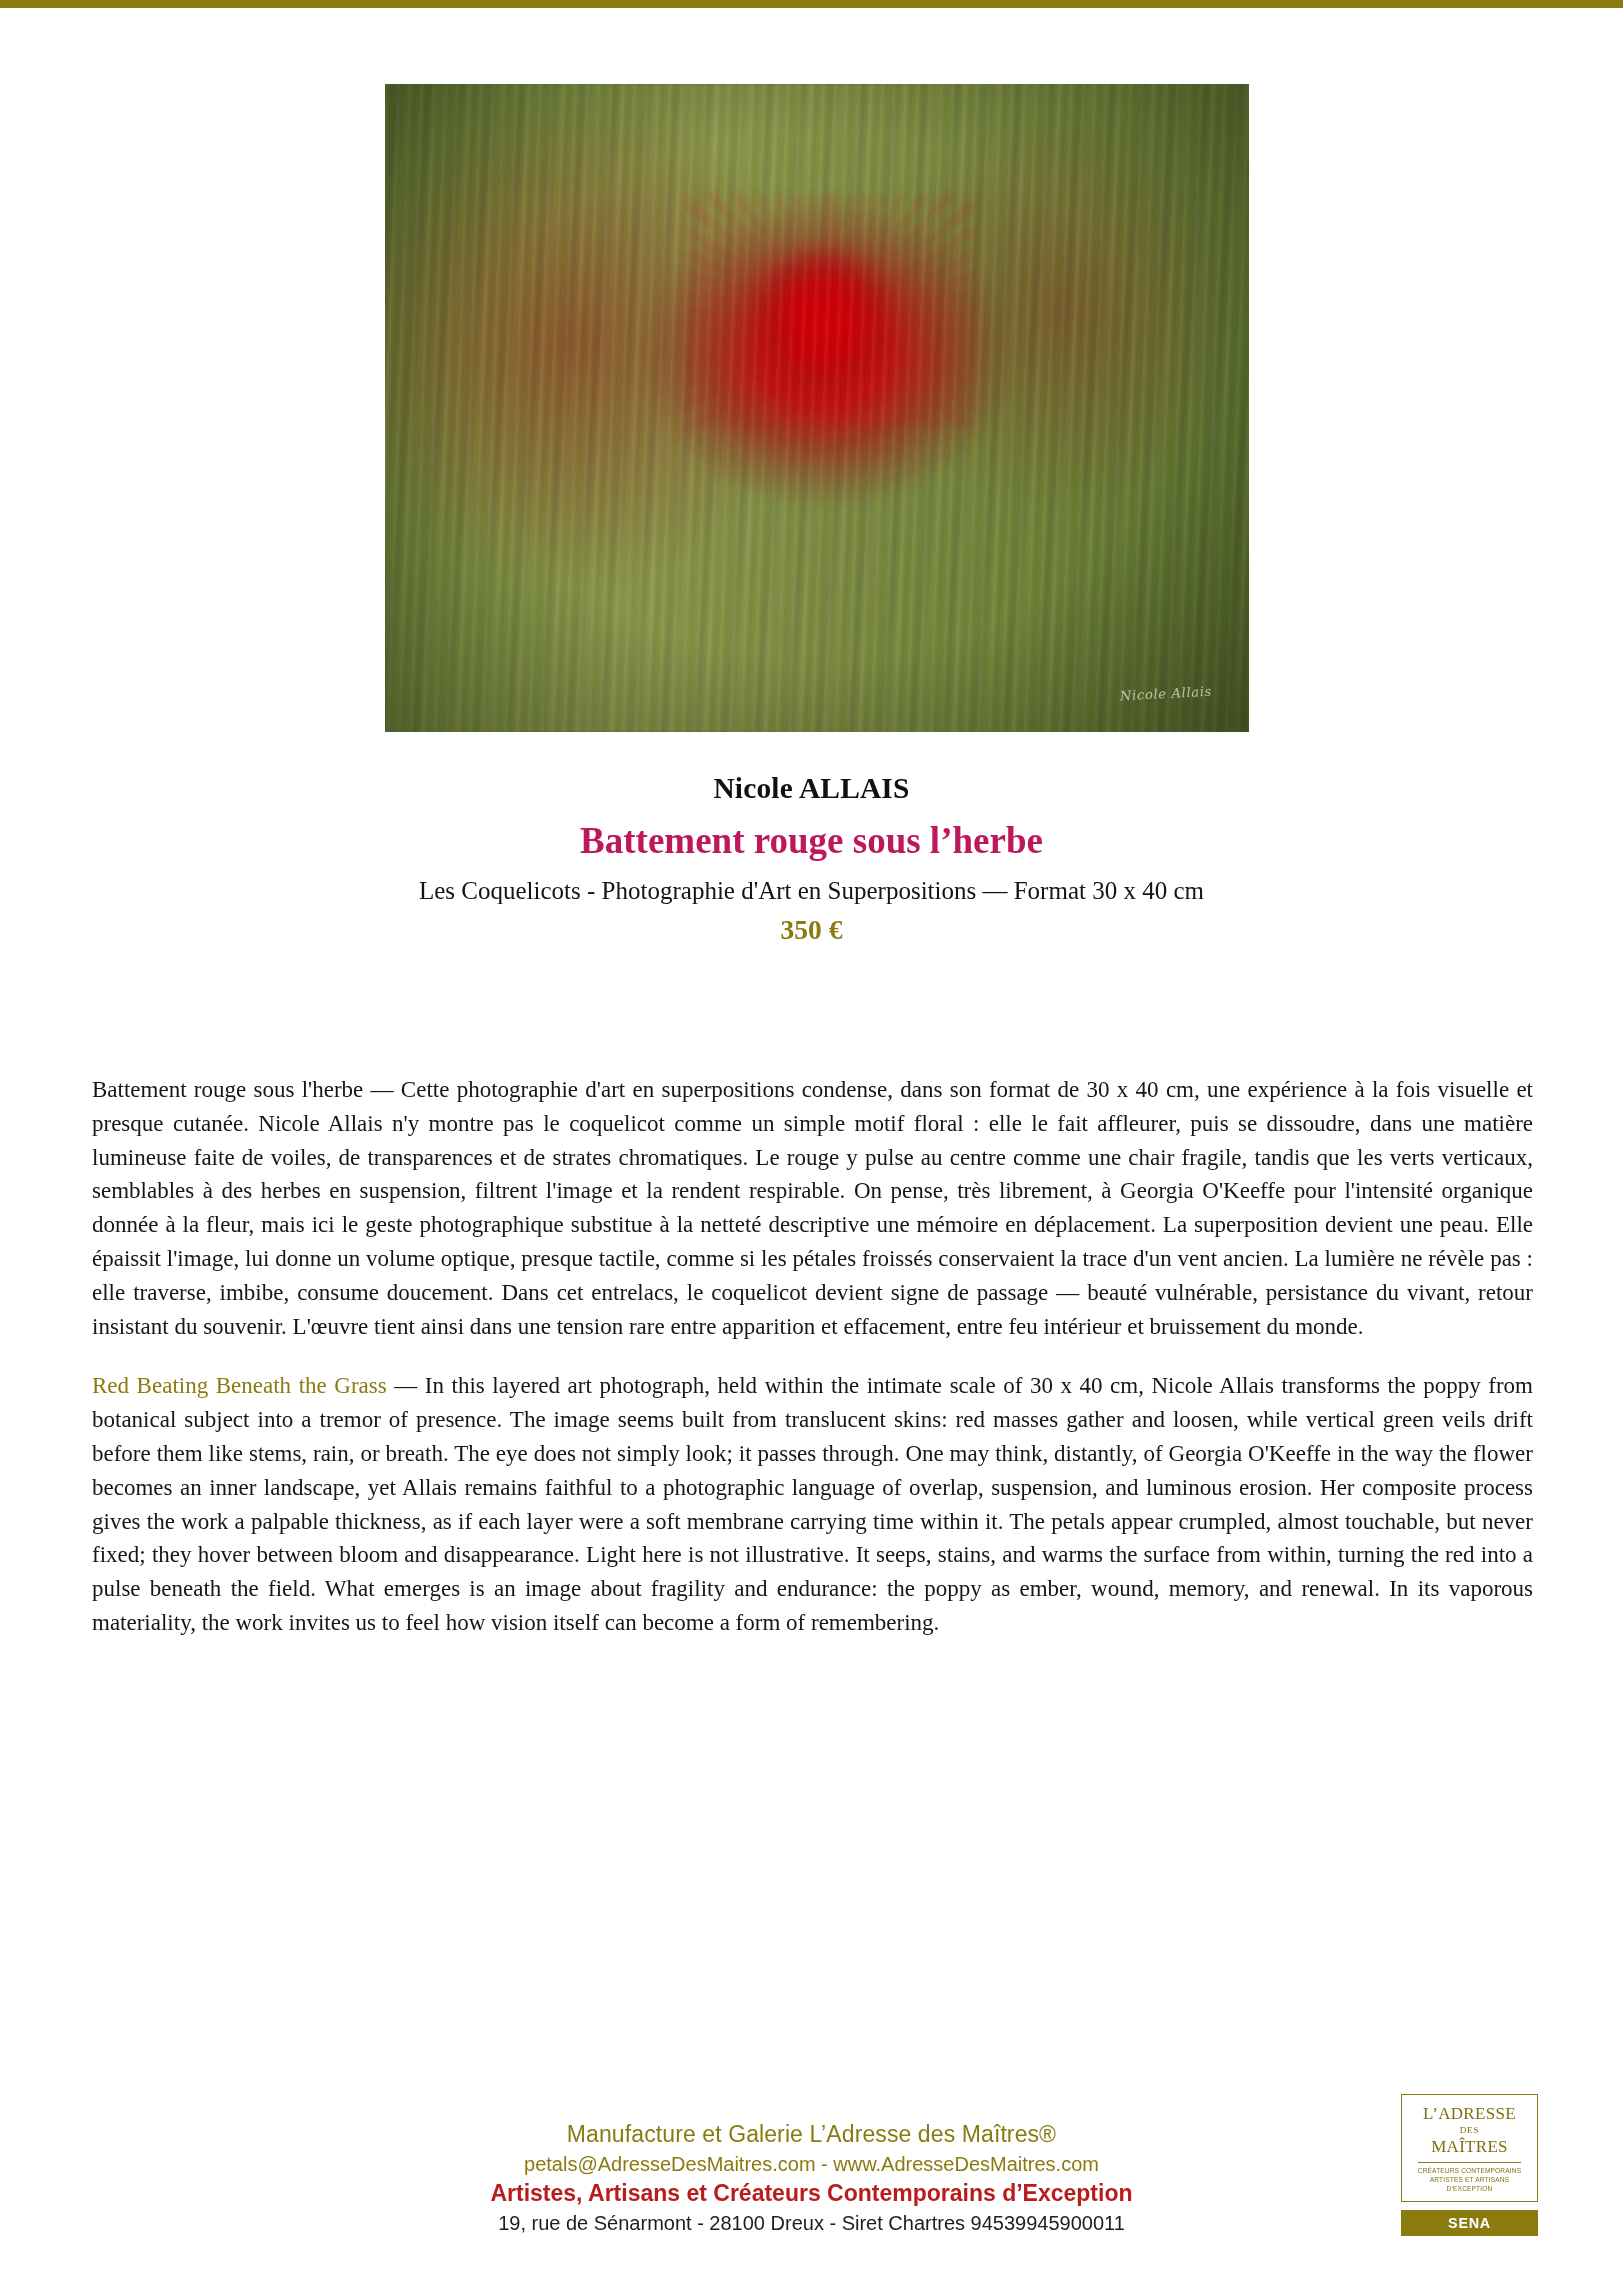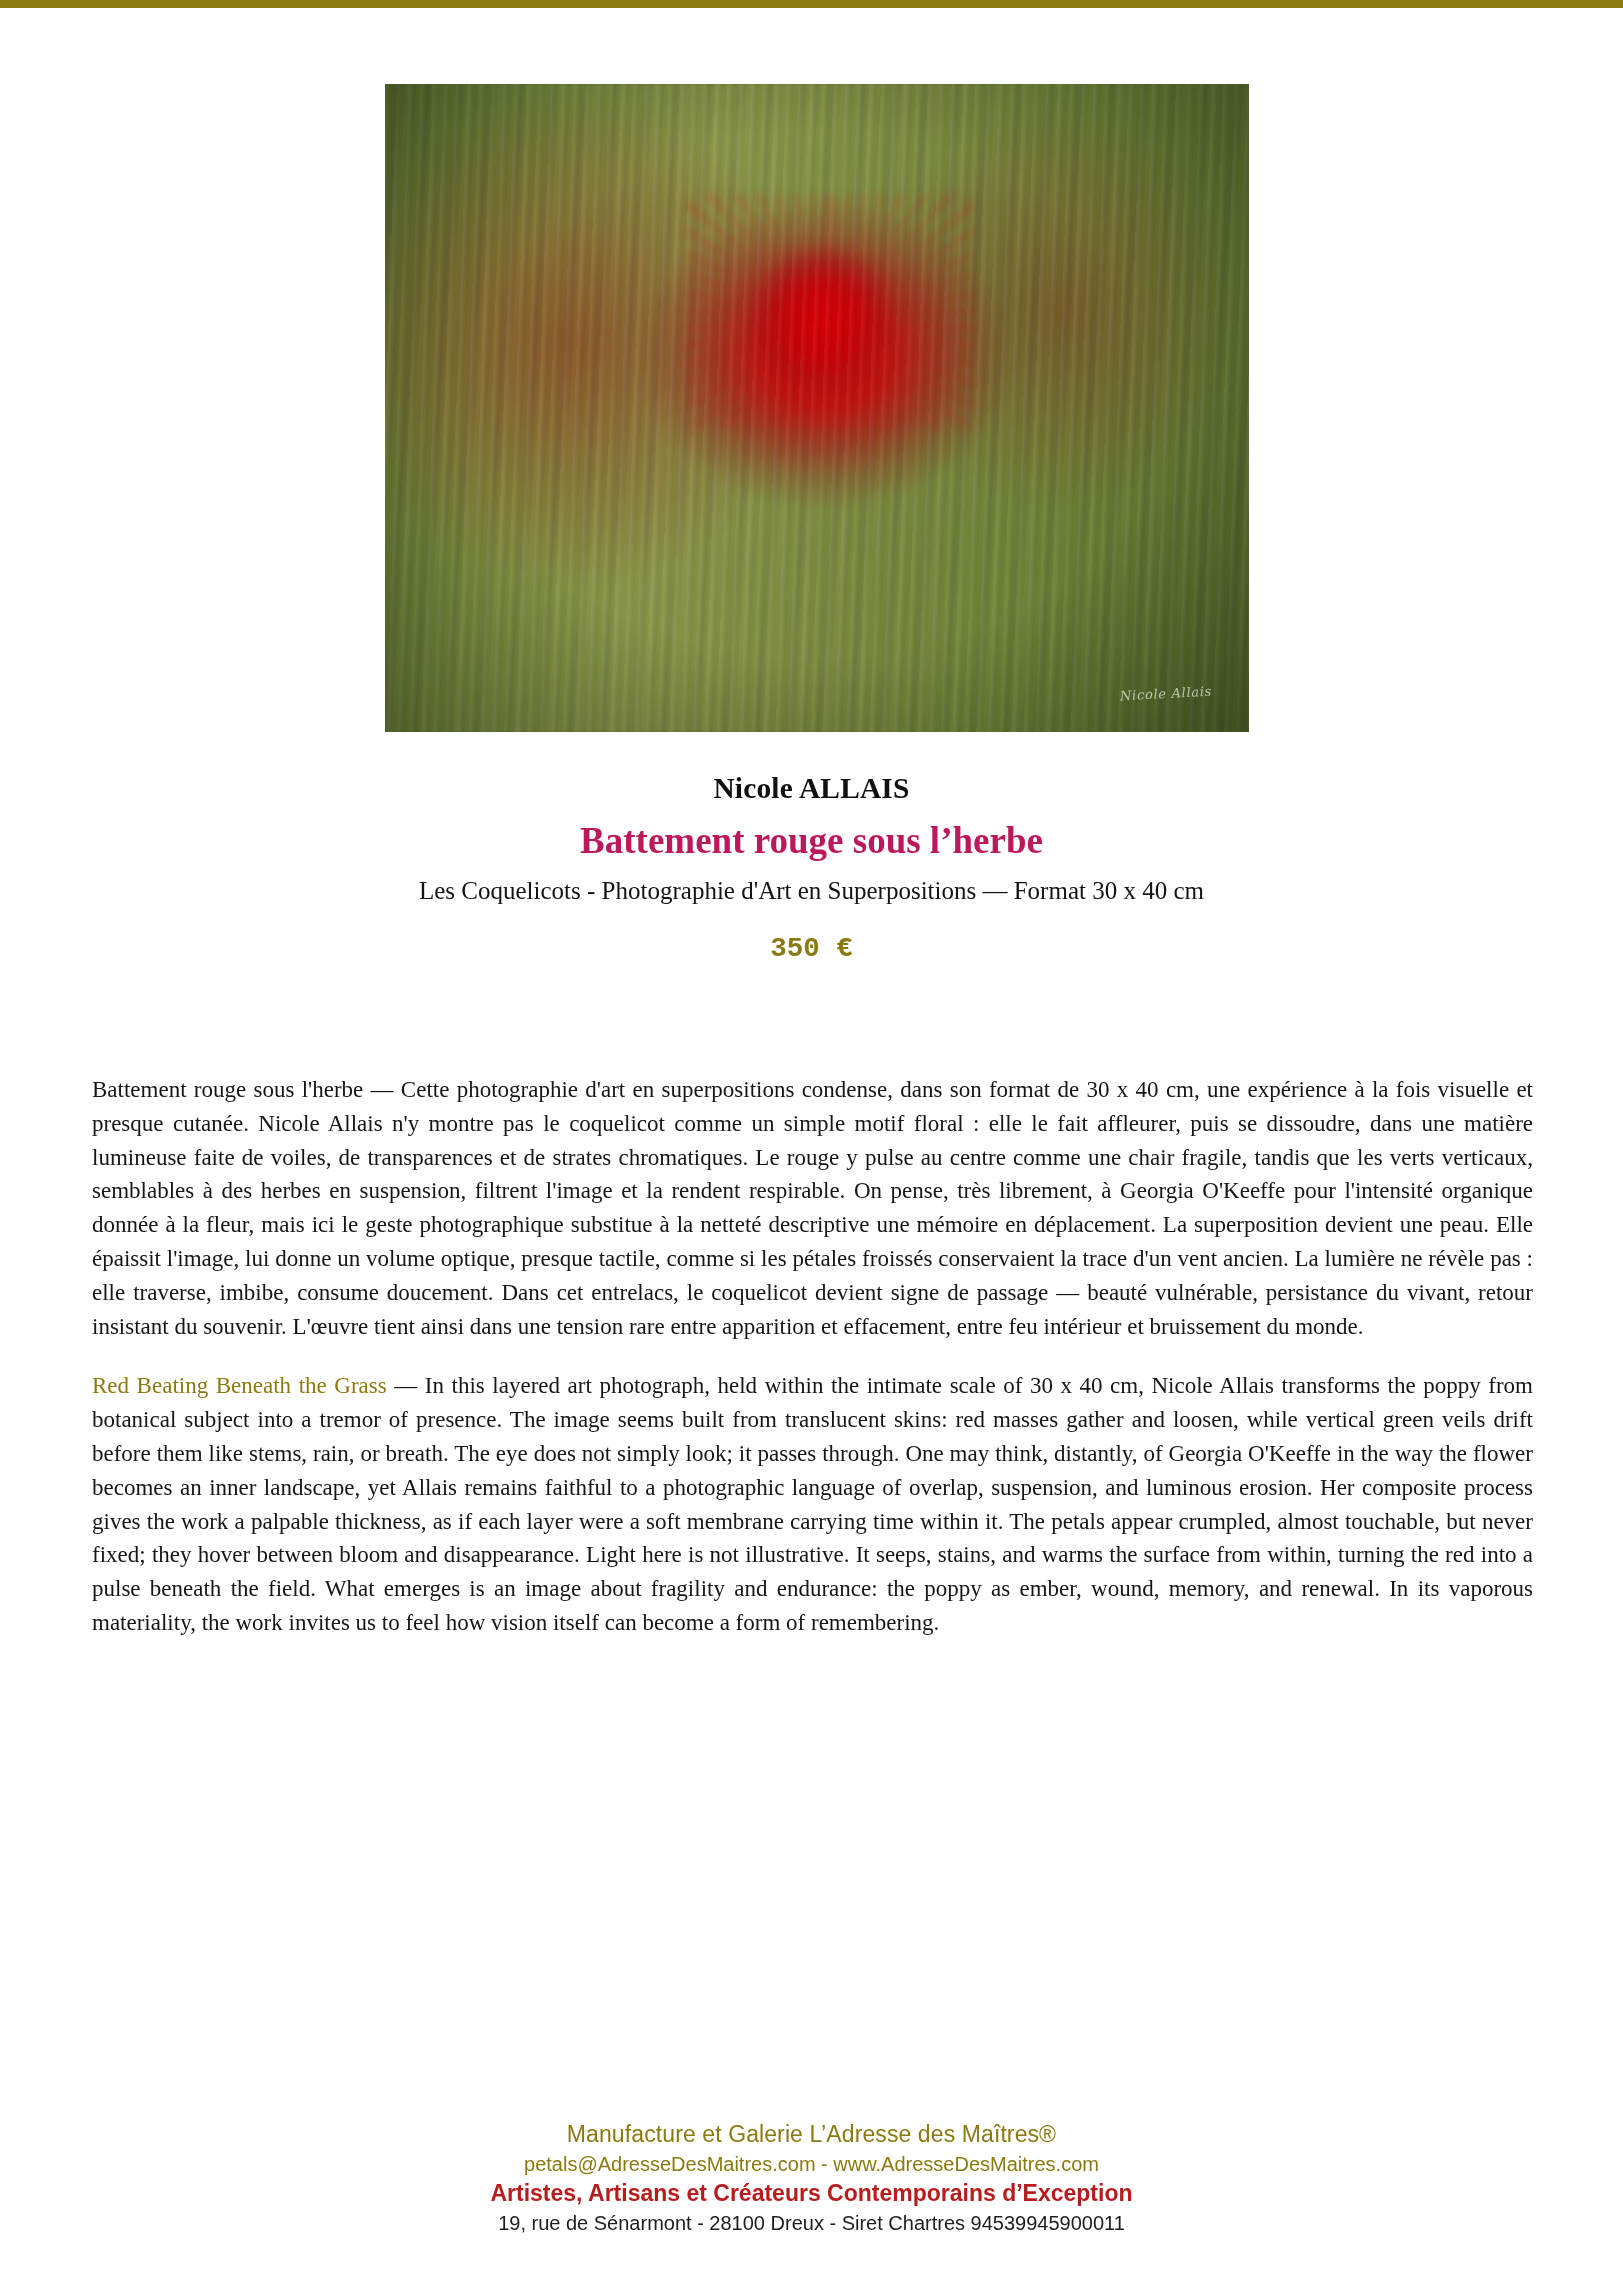--- a/index.html
+++ b/index.html
@@ -138,22 +138,22 @@
     font-size: 37px;
     color: #be185d;
   }
   .artwork-subtitle {
     margin-top: 14.4px;
     font-family: "Liberation Serif", serif;
     font-size: 25px;
     color: #141414;
   }
   .artwork-price {
-    margin-top: 28px;
-    font-family: Liberation Mono, monospace;
+    margin-top: 9px;
+    font-family: Liberation Serif, serif;
     font-weight: bold;
     font-size: 27.5px;
     color: #8a7a10;
   }
 
   
   .body-text {
     position: absolute;
     top: 1073px;
     left: 92px;
@@ -299,15 +299,27 @@
     <p class="para second"><span class="en-lead">Red Beating Beneath the Grass</span><span> — In this layered art photograph, held within the intimate scale of 30 x 40 cm, Nicole Allais transforms the poppy from botanical subject into a tremor of presence. The image seems built from translucent skins: red masses gather and loosen, while vertical green veils drift before them like stems, rain, or breath. The eye does not simply look; it passes through. One may think, distantly, of Georgia O'Keeffe in the way the flower becomes an inner landscape, yet Allais remains faithful to a photographic language of overlap, suspension, and luminous erosion. Her composite process gives the work a palpable thickness, as if each layer were a soft membrane carrying time within it. The petals appear crumpled, almost touchable, but never fixed; they hover between bloom and disappearance. Light here is not illustrative. It seeps, stains, and warms the surface from within, turning the red into a pulse beneath the field. What emerges is an image about fragility and endurance: the poppy as ember, wound, memory, and renewal. In its vaporous materiality, the work invites us to feel how vision itself can become a form of remembering.</span></p>
   </div>
 
   <div class="footer">
     <div class="footer-line1">Manufacture et Galerie L’Adresse des Maîtres®</div>
     <div class="footer-line2">petals@AdresseDesMaitres.com - www.AdresseDesMaitres.com</div>
     <div class="footer-line3">Artistes, Artisans et Créateurs Contemporains d’Exception</div>
     <div class="footer-line4">19, rue de Sénarmont - 28100 Dreux - Siret Chartres 94539945900011</div>
   </div>
 
+  <div class="logo-block">
+    <div class="logo-card">
+      <div class="logo-l1">L’ADRESSE</div>
+      <div class="logo-l2">DES</div>
+      <div class="logo-l3">MAÎTRES</div>
+      <div class="logo-rule"></div>
+      <div class="logo-sub">CRÉATEURS CONTEMPORAINS</div>
+      <div class="logo-sub">ARTISTES ET ARTISANS</div>
+      <div class="logo-sub">D’EXCEPTION</div>
+    </div>
+    <div class="sena-badge">SENA</div>
+  </div>
 
 </div>
 
 
 </body></html>

